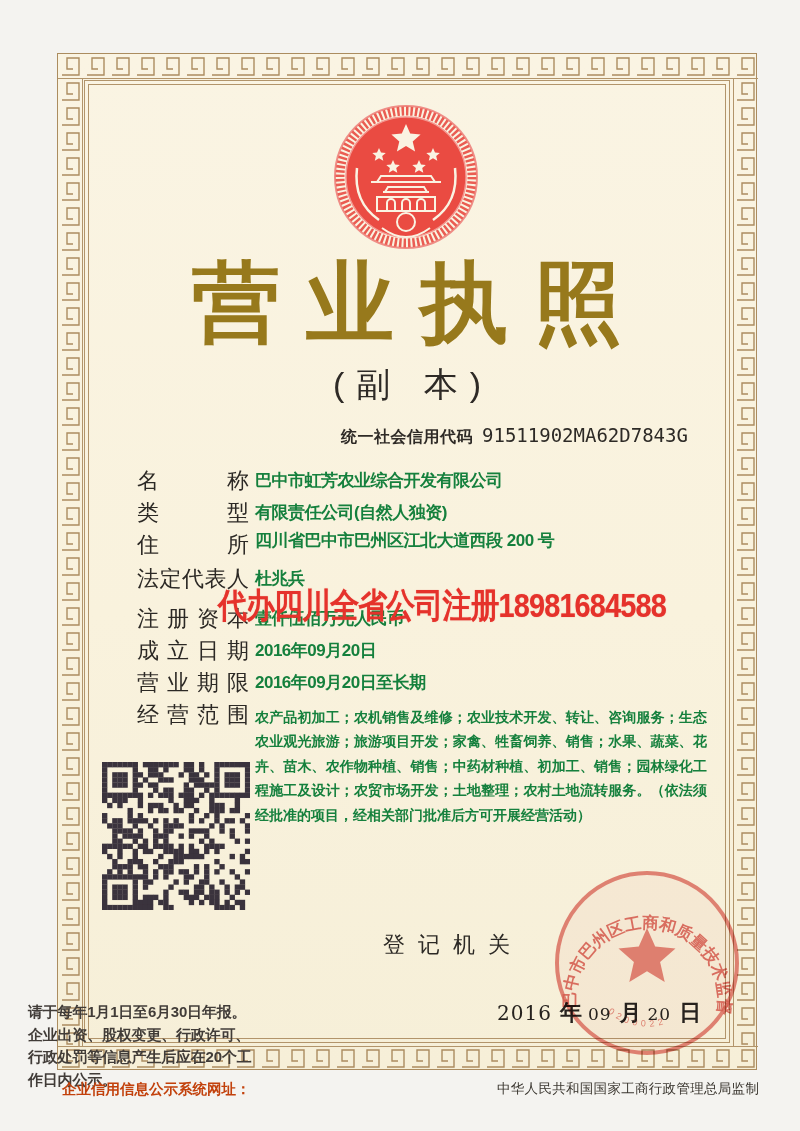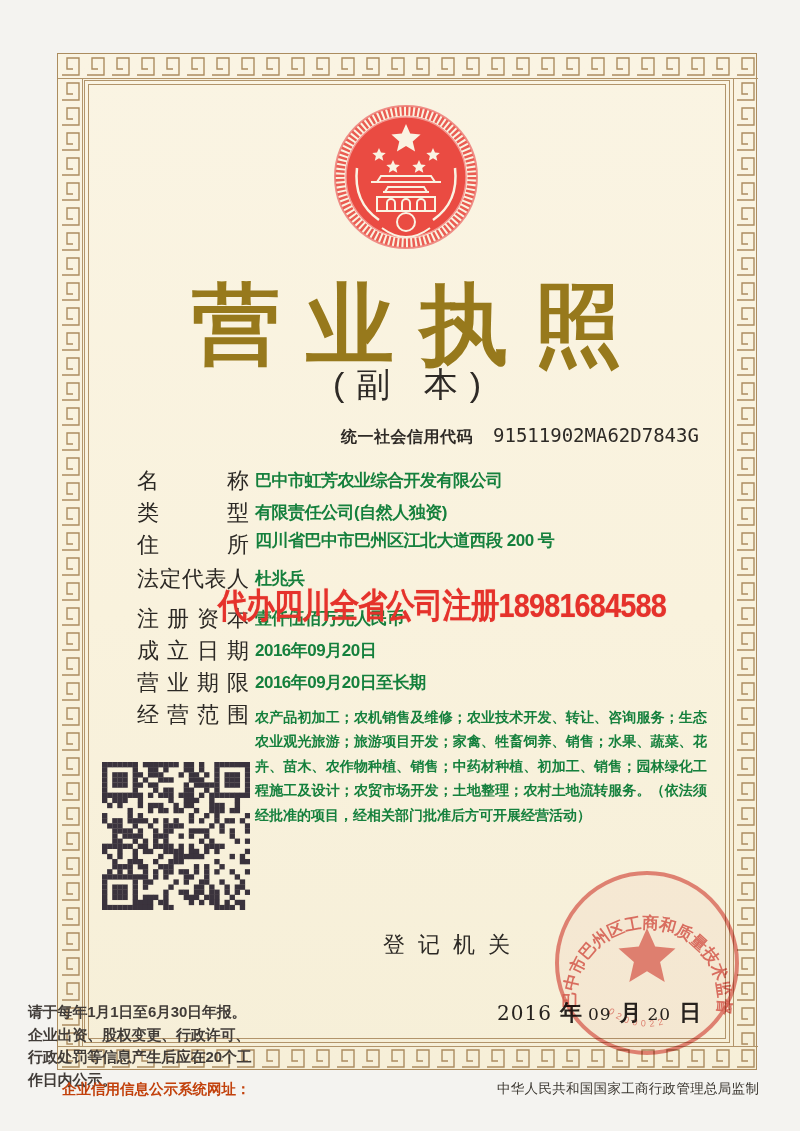--- a/index.html
+++ b/index.html
@@ -11,30 +11,30 @@
          border:1px solid #ab8c5f;box-sizing:border-box;}
   .band{position:absolute;color:#ab8c5f;}
   .inner-line{position:absolute;border:1px solid #b2946a;pointer-events:none;}
   #il1{left:26px;top:26px;right:26px;bottom:26px;}
   #il2{left:30px;top:30px;right:30px;bottom:30px;}
 
   
   #emblem{position:absolute;left:333px;top:98px;width:146px;height:162px;}
 
   
-  #title{position:absolute;left:57px;top:266px;width:700px;text-align:center;
+  #title{position:absolute;left:57px;top:244px;width:700px;text-align:center;
          font-size:88px;font-weight:900;color:#97791c;letter-spacing:26px;text-indent:26px;
          font-family:"Liberation Sans",sans-serif;}
   #subtitle{position:absolute;left:57px;top:362px;width:700px;text-align:center;
             font-size:34px;font-weight:400;color:#2e2a26;letter-spacing:12px;text-indent:12px;}
 
   
   #credit{position:absolute;left:341px;top:424px;white-space:nowrap;}
   #credit .lbl{font-size:16px;font-weight:700;color:#2e2a26;letter-spacing:0.5px;}
-  #credit .code{font-family:"DejaVu Sans Mono",monospace;font-size:19px;color:#2d2a26;margin-left:20px;letter-spacing:0px;}
+  #credit .code{font-family:"DejaVu Sans Mono",monospace;font-size:19px;color:#2d2a26;margin-left:9px;letter-spacing:0px;}
 
   
   .row{position:absolute;left:137px;width:580px;height:30px;}
   .flabel{display:inline-block;width:112px;font-family:Liberation Serif, serif;
           font-size:22px;color:#2c2925;text-align:justify;text-align-last:justify;line-height:26px;}
   .fvalue{position:absolute;left:118px;top:1px;font-size:17px;font-weight:600;color:#15803d;white-space:nowrap;letter-spacing:-0.5px;}
   #row-scope .fvalue{white-space:normal;width:452px;font-size:14px;font-weight:600;
                      line-height:24.4px;letter-spacing:0;text-align:justify;top:3px;}
   .dateval{font-weight:700;}
 

